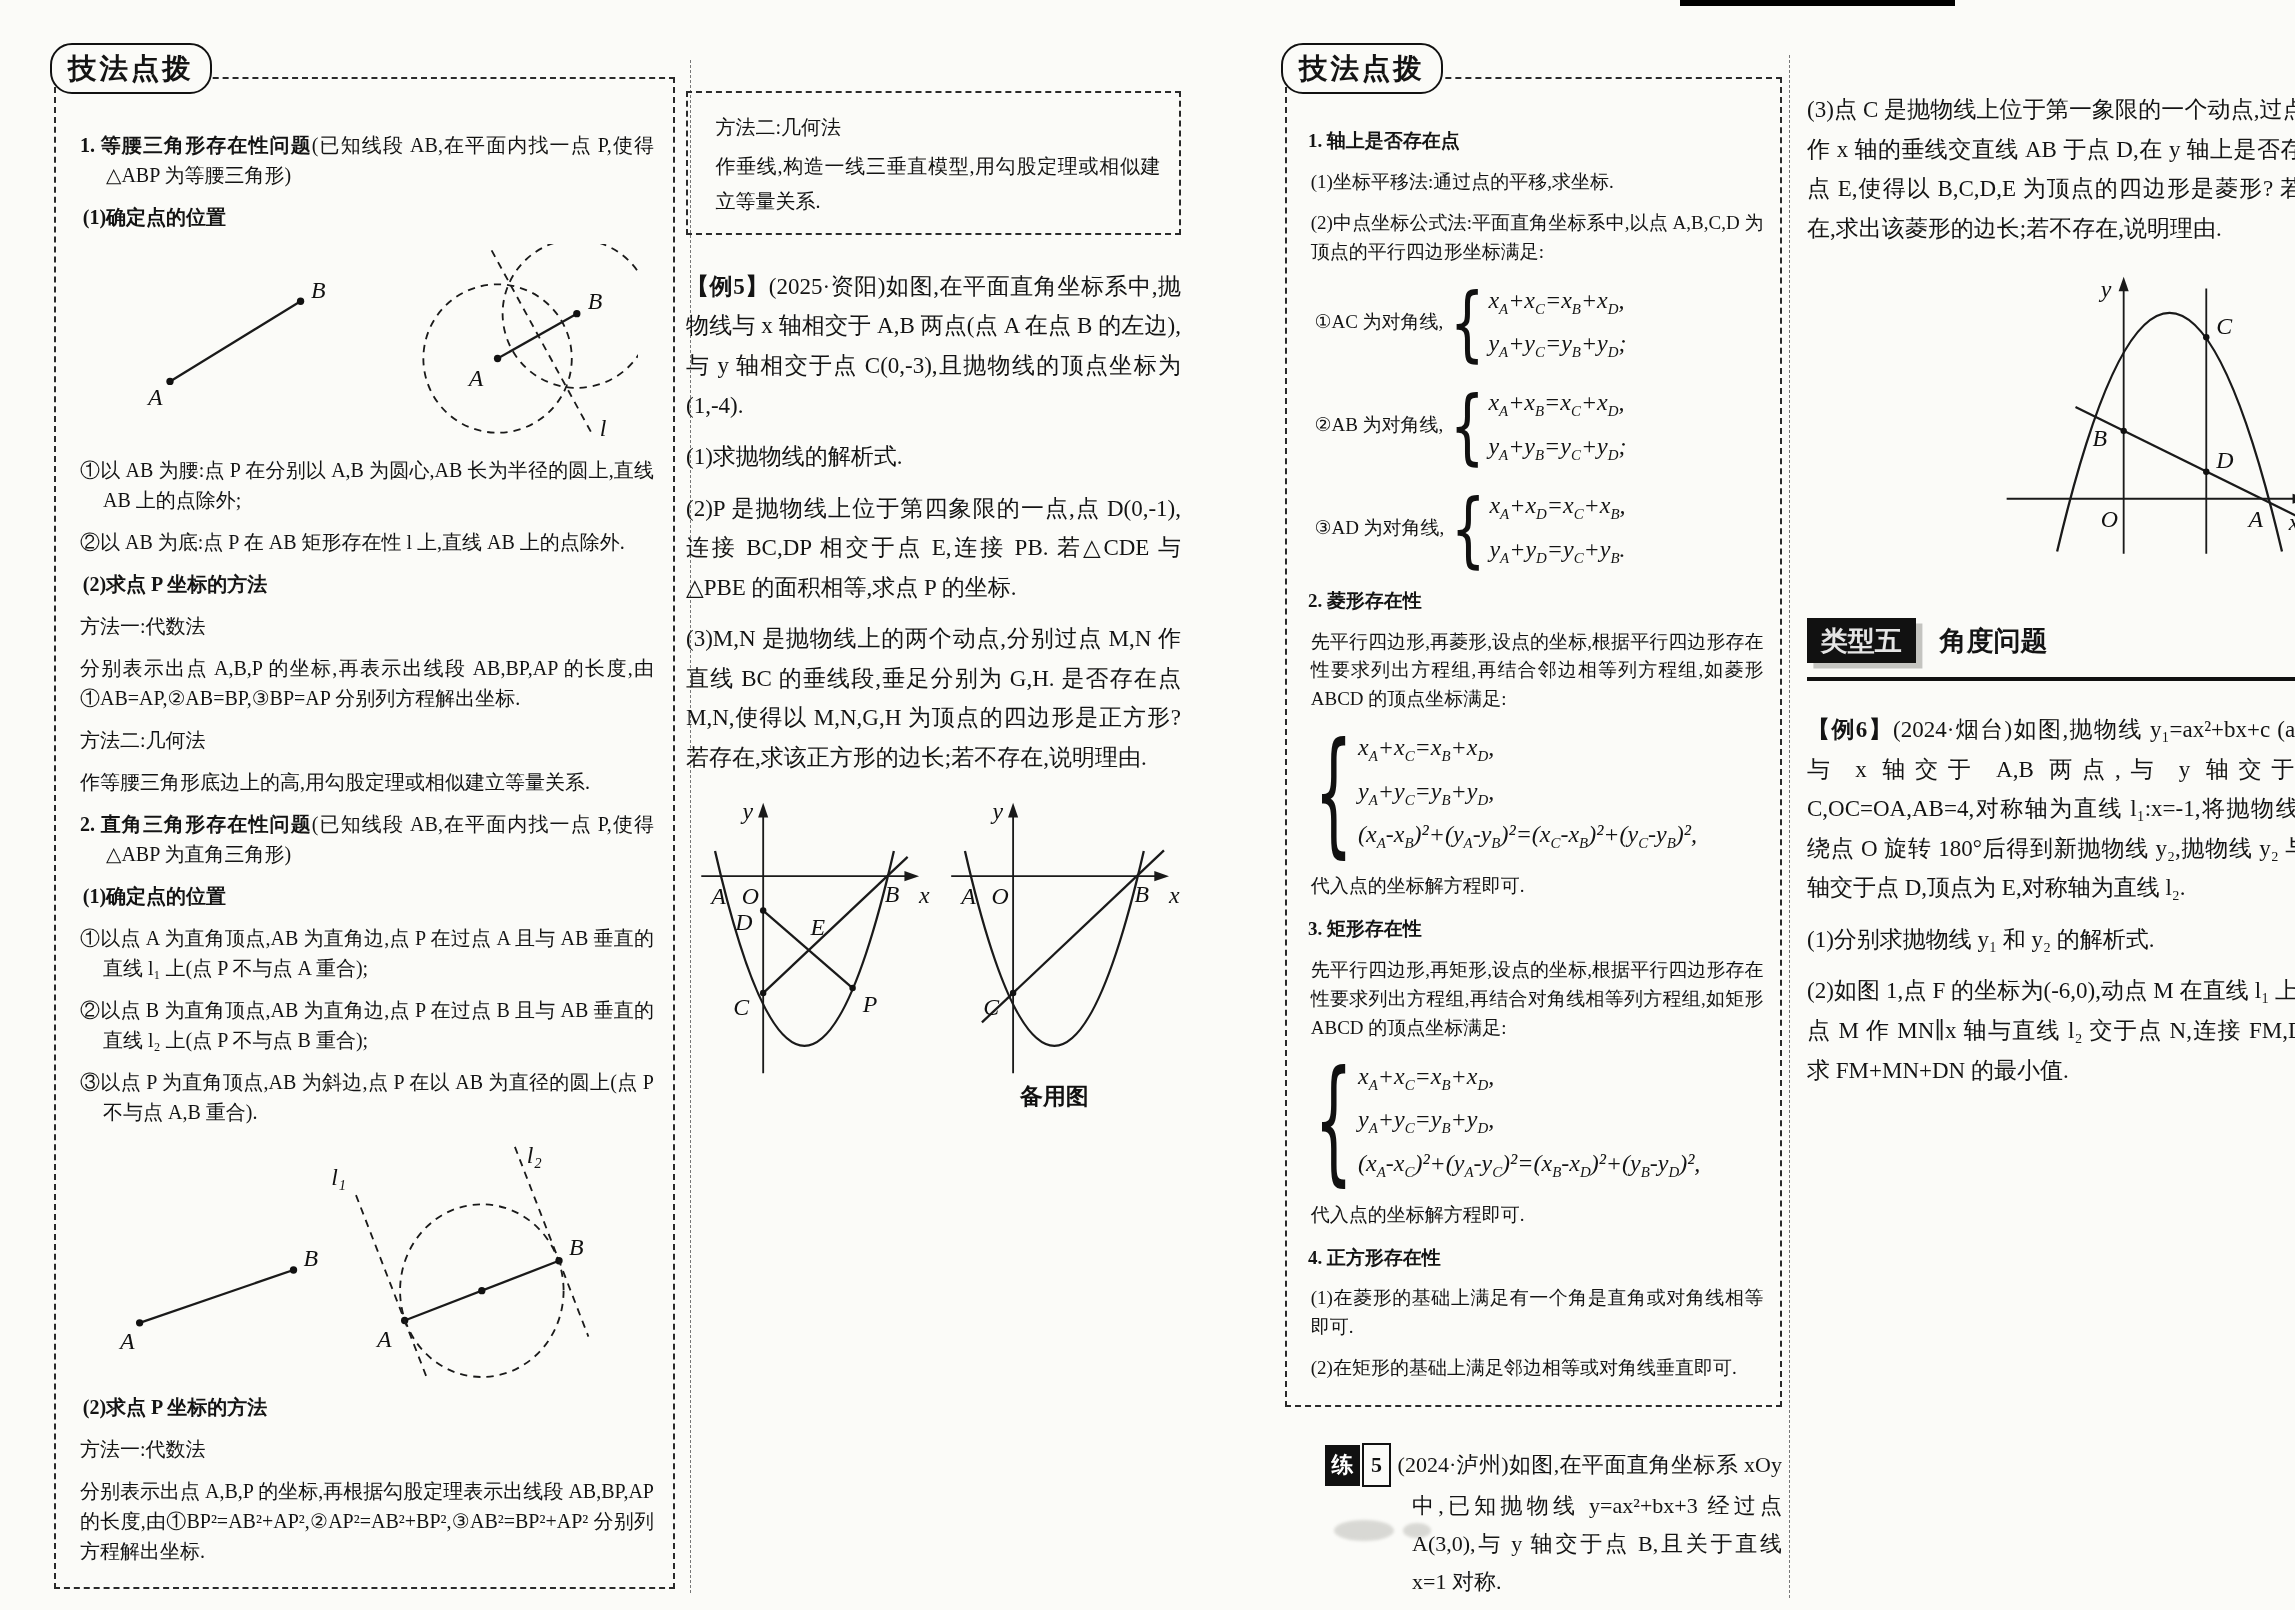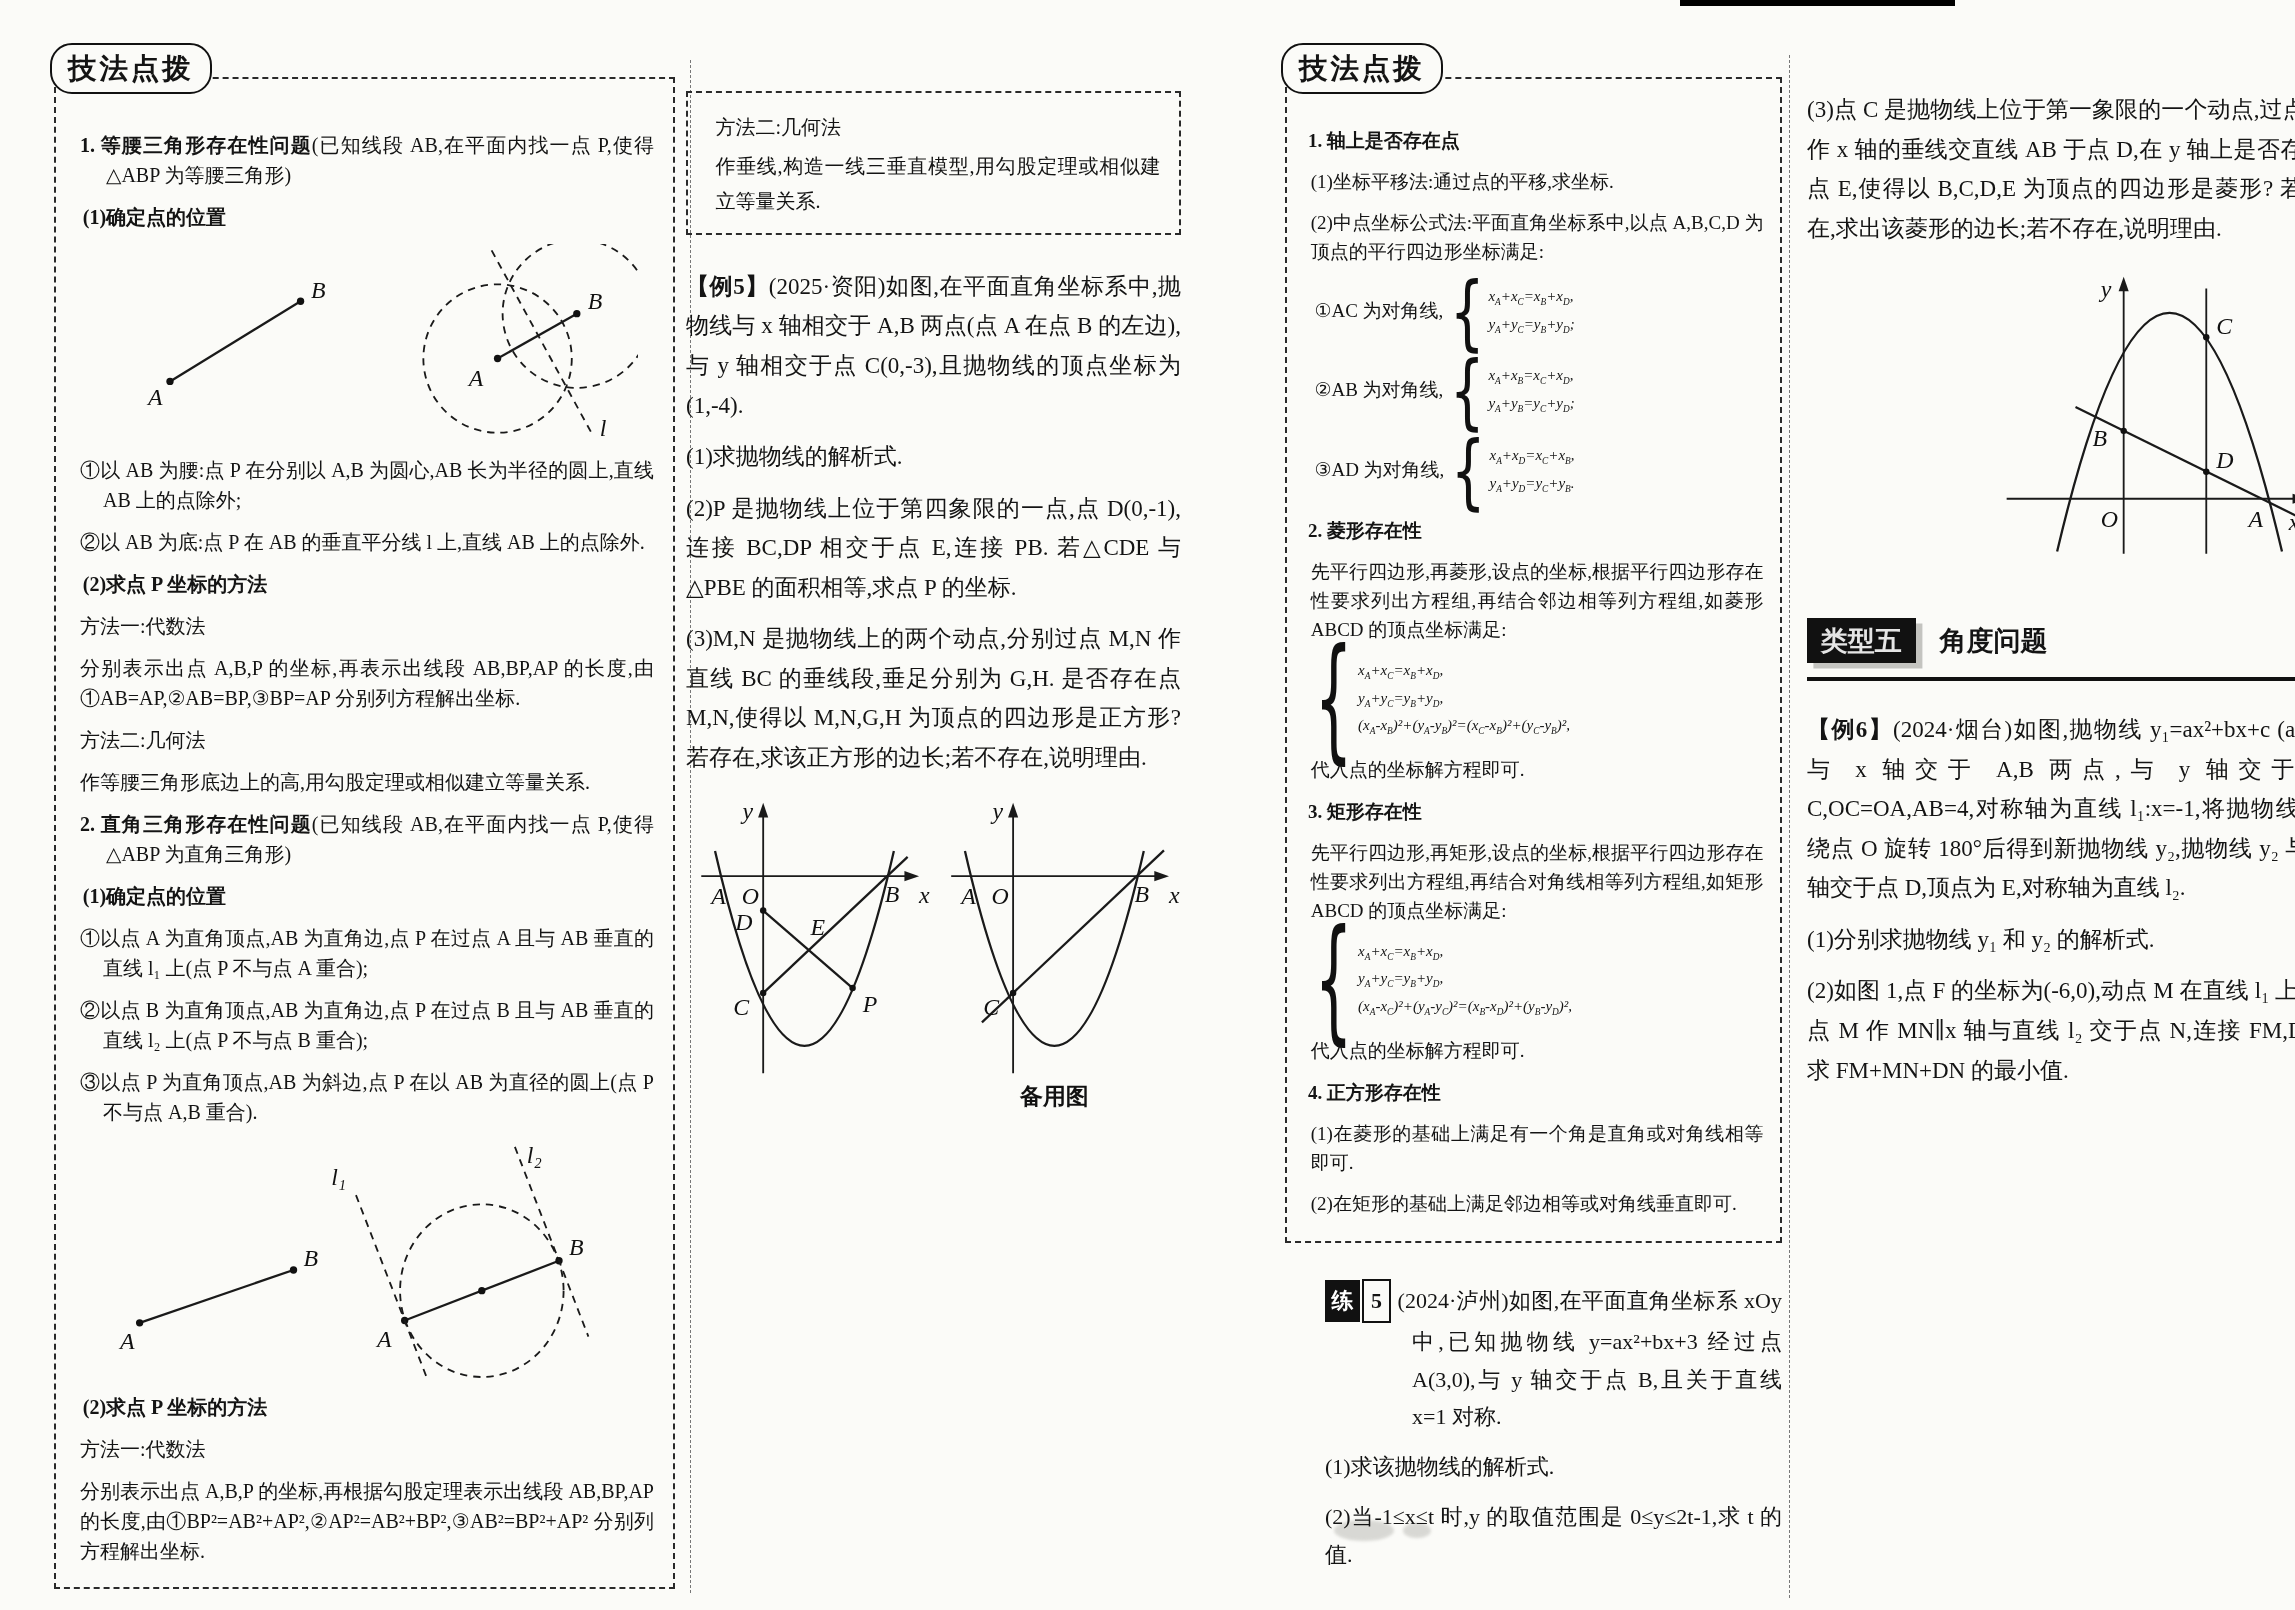--- a/index.html
+++ b/index.html
@@ -47,21 +47,21 @@
   .c3 p { font-size:19px; line-height:1.52; }
   .sysrow { display:flex; align-items:center; margin:11px 0 15.6px 6.4px; }
   .syslabel { font-size:19px; white-space:nowrap; margin-right:6.4px; }
   .brace {
     font-family:"DejaVu Sans",sans-serif; font-weight:400; color:#111;
     display:inline-block; transform-origin:50% 50%;
   }
   .brace.two { font-size:55px; transform:scaleY(1.5); margin-right:3.7px; }
   .brace.three { font-size:60px; transform:scaleY(2.25); margin-right:5.5px; }
   .eqs { display:inline-block; }
-  .eqs span { display:block; font-size:15px; line-height:1.8; font-style:italic; }
+  .eqs span { display:block; font-size:24px; line-height:1.8; font-style:italic; }
   .eqs span sub, .syslabel sub { font-style:italic; }
   sub { font-size:0.62em; }
   .lian { margin-top:36px; }
   .lian p { font-size:22px; line-height:1.72;margin-left:40px; }
   .lianfirst { padding-left:87px; text-indent:-87px; }
   .badge-black {
     display:inline-block; background:#111; color:#fff; font-weight:bold;
     font-size:22px; padding:1.8px 6.4px; text-indent:0;
   }
   .badge-box {
@@ -119,21 +119,21 @@
         <line x1="875" y1="250" x2="1048" y2="152" stroke="#1a1a1a" stroke-width="5"></line>
         <circle cx="875" cy="250" r="8" fill="#111"></circle>
           <circle cx="1048" cy="152" r="8" fill="#111"></circle>
         <line x1="862" y1="14" x2="1082" y2="416" stroke="#1a1a1a" stroke-width="4" stroke-dasharray="16 13"></line>
         <text x="812" y="310">A</text>
         <text x="1072" y="142">B</text>
         <text x="1098" y="420">l</text>
       </svg>
 
       <p class="hang">①以 AB 为腰:点 P 在分别以 A,B 为圆心,AB 长为半径的圆上,直线 AB 上的点除外;</p>
-      <p class="hang">②以 AB 为底:点 P 在 AB 的垂直平分线 l 上,直线 AB 上的点除外.</p>
+      <p class="hang">②以 AB 为底:点 P 在 AB 矩形存在性 l 上,直线 AB 上的点除外.</p>
       <p class="b indent1">(2)求点 P 坐标的方法</p>
       <p>方法一:代数法</p>
       <p>分别表示出点 A,B,P 的坐标,再表示出线段 AB,BP,AP 的长度,由①AB=AP,②AB=BP,③BP=AP 分别列方程解出坐标.</p>
       <p>方法二:几何法</p>
       <p>作等腰三角形底边上的高,用勾股定理或相似建立等量关系.</p>
 
       <p class="li-head" style="margin-top:1px"><span class="b num">2.</span><span class="b">直角三角形存在性问题</span><span>(已知线段 AB,在平面内找一点 P,使得△ABP 为直角三角形)</span></p>
       <p class="b indent1">(1)确定点的位置</p>
       <p class="hang">①以点 A 为直角顶点,AB 为直角边,点 P 在过点 A 且与 AB 垂直的直线 l₁ 上(点 P 不与点 A 重合);</p>
       <p class="hang">②以点 B 为直角顶点,AB 为直角边,点 P 在过点 B 且与 AB 垂直的直线 l₂ 上(点 P 不与点 B 重合);</p>

